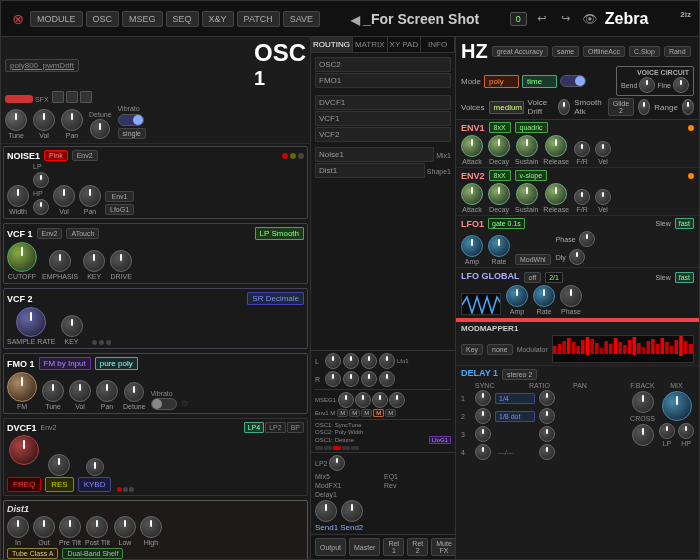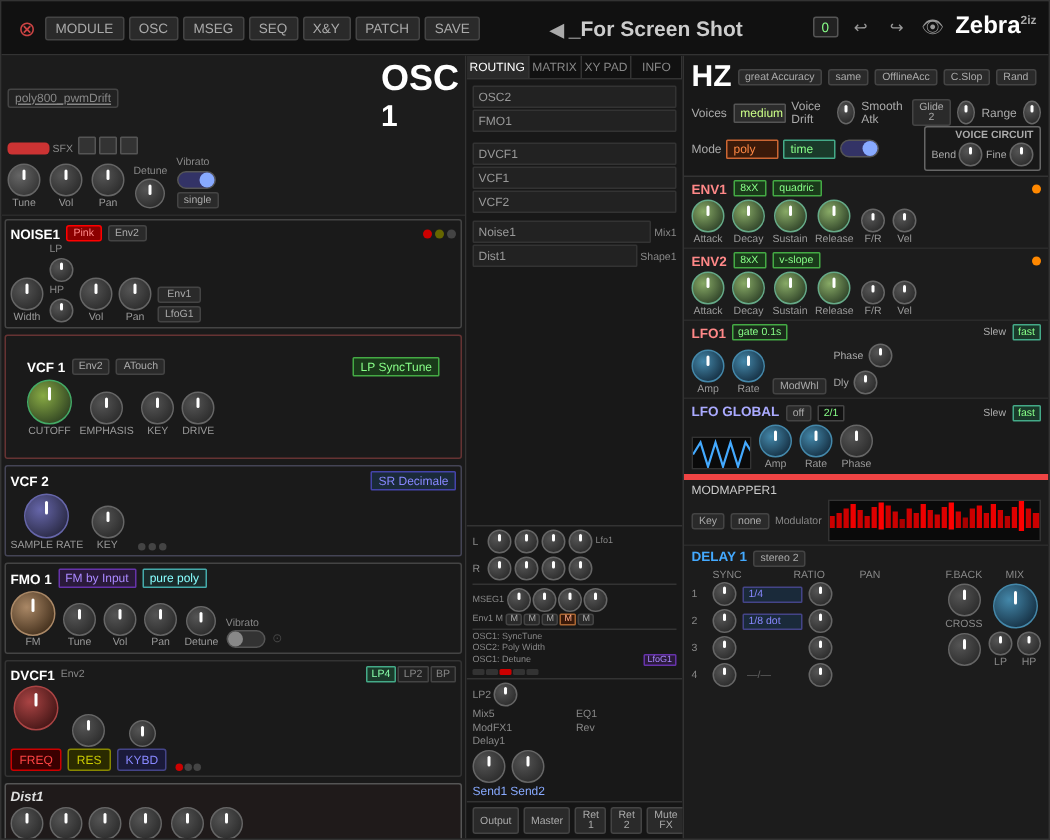--- a/index.html
+++ b/index.html
@@ -67,20 +67,21 @@
 
     .logo {
       font-size: 16px;
       font-weight: bold;
       color: #fff;
     }
 
     .logo sup {
       font-size: 8px;
       color: #aaa;
+      margin-left: 32px;
     }
 
     .icon-btn {
       width: 18px;
       height: 18px;
       display: flex;
       align-items: center;
       justify-content: center;
       cursor: pointer;
       color: #999;
@@ -550,27 +551,27 @@
             <div class="knob"></div>
             <div class="knob-label">Pan</div>
           </div>
           <div style="display:flex;flex-direction:column;gap:2px;">
             <button class="btn-small">Env1</button>
             <button class="btn-small">LfoG1</button>
           </div>
         </div>
       </div>
 
-      <div style="border:1px solid #663333;margin:2px;border-radius:2px;padding:14px;">
+      <div style="border:1px solid #663333;margin:2px;border-radius:2px;padding:3px;">
         <div style="display:flex;gap:4px;align-items:center;margin-bottom:2px;">
           <span style="font-size:9px;font-weight:bold;color:#fff;">VCF 1</span>
           <button class="btn-small">Env2</button>
           <button class="btn-small">ATouch</button>
           <div style="flex:1;"></div>
-          <span style="font-size:8px;background:#1a3a1a;border:1px solid #4a4;color:#8f8;padding:1px 4px;border-radius:1px;">LP SyncTune</span>
+          <span style="font-size:8px;background:#1a3a1a;border:1px solid #4a4;color:#8f8;padding:1px 4px;border-radius:1px;">LP Smooth</span>
         </div>
         <div style="display:flex;gap:5px;align-items:flex-end;">
           <div style="display:flex;flex-direction:column;gap:1px;align-items:center;">
             <div class="knob large" style="background:radial-gradient(circle at 35% 35%, #8a4,#1a2a1a);border-color:#4a6;"></div>
             <div class="knob-label">CUTOFF</div>
           </div>
           <div style="display:flex;flex-direction:column;gap:1px;align-items:center;">
             <div class="knob"></div>
             <div class="knob-label">EMPHASIS</div>
           </div>
@@ -845,48 +846,48 @@
 
       <div class="hz-section">
         <div class="hz-top">
           <span class="hz-title">HZ</span>
           <button class="btn-small">great Accuracy</button>
           <button class="btn-small">same</button>
           <button class="btn-small">OfflineAcc</button>
           <button class="btn-small">C.Slop</button>
           <button class="btn-small">Rand</button>
         </div>
+        <div style="display:flex;gap:4px;align-items:center;flex-wrap:wrap;">
+          <div style="display:flex;gap:3px;align-items:center;">
+            <span style="font-size:8px;color:#aaa;">Mode</span>
+            <span class="vc-val" style="background:#3a1a0a;border-color:#c63;color:#f84;">poly</span>
+            <span class="vc-val" style="background:#1a3a2a;border-color:#4a8;color:#8f8;">time</span>
+            <div class="toggle-switch on"></div>
+          </div>
+          <div style="display:flex;flex-direction:column;align-items:flex-end;margin-left:auto;border:1px solid #666;padding:2px 4px;border-radius:2px;">
+            <span style="font-size:7px;color:#aaa;font-weight:bold;">VOICE CIRCUIT</span>
+            <div style="display:flex;gap:2px;align-items:center;margin-top:1px;">
+              <span style="font-size:7px;color:#aaa;">Bend</span>
+              <div class="knob small"></div>
+              <span style="font-size:7px;color:#aaa;">Fine</span>
+              <div class="knob small"></div>
+            </div>
+          </div>
+        </div>
         <div style="display:flex;gap:4px;align-items:center;margin-top:2px;">
           <span style="font-size:8px;color:#aaa;">Voices</span>
           <span class="vc-val">medium</span>
           <span style="font-size:8px;color:#aaa;">Voice Drift</span>
           <div class="knob small"></div>
           <span style="font-size:8px;color:#aaa;">Smooth Atk</span>
           <button class="btn-small">Glide 2</button>
           <div class="knob small"></div>
           <span style="font-size:8px;color:#aaa;">Range</span>
           <div class="knob small"></div>
         </div>
-        <div style="display:flex;gap:4px;align-items:center;flex-wrap:wrap;">
-          <div style="display:flex;gap:3px;align-items:center;">
-            <span style="font-size:8px;color:#aaa;">Mode</span>
-            <span class="vc-val" style="background:#3a1a0a;border-color:#c63;color:#f84;">poly</span>
-            <span class="vc-val" style="background:#1a3a2a;border-color:#4a8;color:#8f8;">time</span>
-            <div class="toggle-switch on"></div>
-          </div>
-          <div style="display:flex;flex-direction:column;align-items:flex-end;margin-left:auto;border:1px solid #666;padding:2px 4px;border-radius:2px;">
-            <span style="font-size:7px;color:#aaa;font-weight:bold;">VOICE CIRCUIT</span>
-            <div style="display:flex;gap:2px;align-items:center;margin-top:1px;">
-              <span style="font-size:7px;color:#aaa;">Bend</span>
-              <div class="knob small"></div>
-              <span style="font-size:7px;color:#aaa;">Fine</span>
-              <div class="knob small"></div>
-            </div>
-          </div>
-        </div>
       </div>
 
       <div class="env-section">
         <div class="env-header">
           <span class="env-title">ENV1</span>
           <button class="env-mode-btn">8xX</button>
           <button class="env-mode-btn">quadric</button>
           <div style="flex:1;"></div>
           <div style="width:6px;height:6px;border-radius:50%;background:#f80;"></div>
         </div>
@@ -1016,21 +1017,21 @@
           </div>
           <div class="knob-group">
             <div class="knob"></div>
             <div class="knob-label">Phase</div>
           </div>
         </div>
       </div>
 
       <div class="mod-mapper">
         <div style="display:flex;gap:4px;align-items:center;margin-bottom:2px;">
-          <span style="font-size:8px;font-weight:normal;color:#ccc;">MODMAPPER1</span>
+          <span style="font-size:8px;font-weight:bold;color:#ccc;">MODMAPPER1</span>
         </div>
         <div style="display:flex;gap:4px;align-items:center;">
           <button class="btn-small">Key</button>
           <button class="btn-small">none</button>
           <span style="font-size:7px;color:#888;">Modulator</span>
 
           <div style="flex:1;height:28px;background:#0a0a0a;border:1px solid #333;overflow:hidden;position:relative;">
             <svg width="100%" height="28" viewBox="0 0 120 28" preserveAspectRatio="none">
 
               <rect x="0" y="10" width="3" height="8" fill="#c00"></rect>

